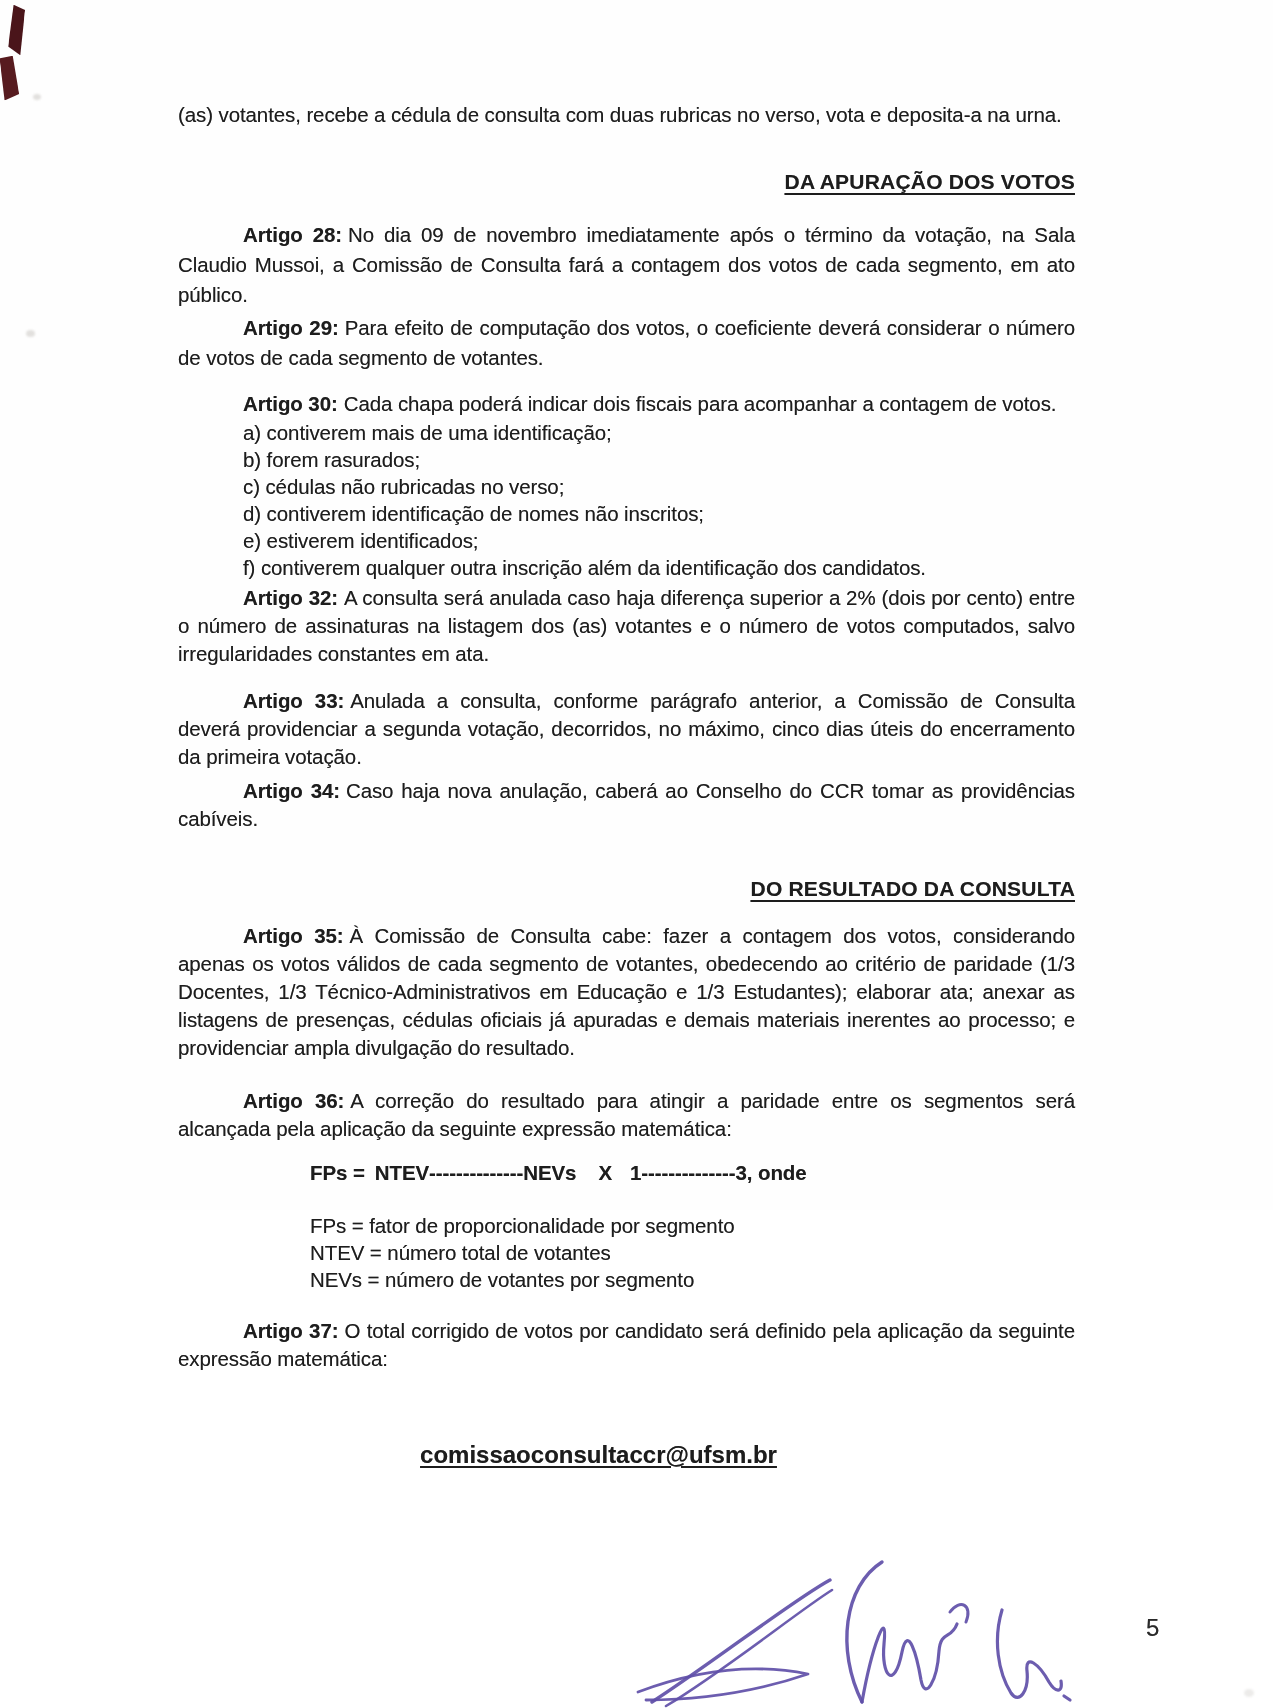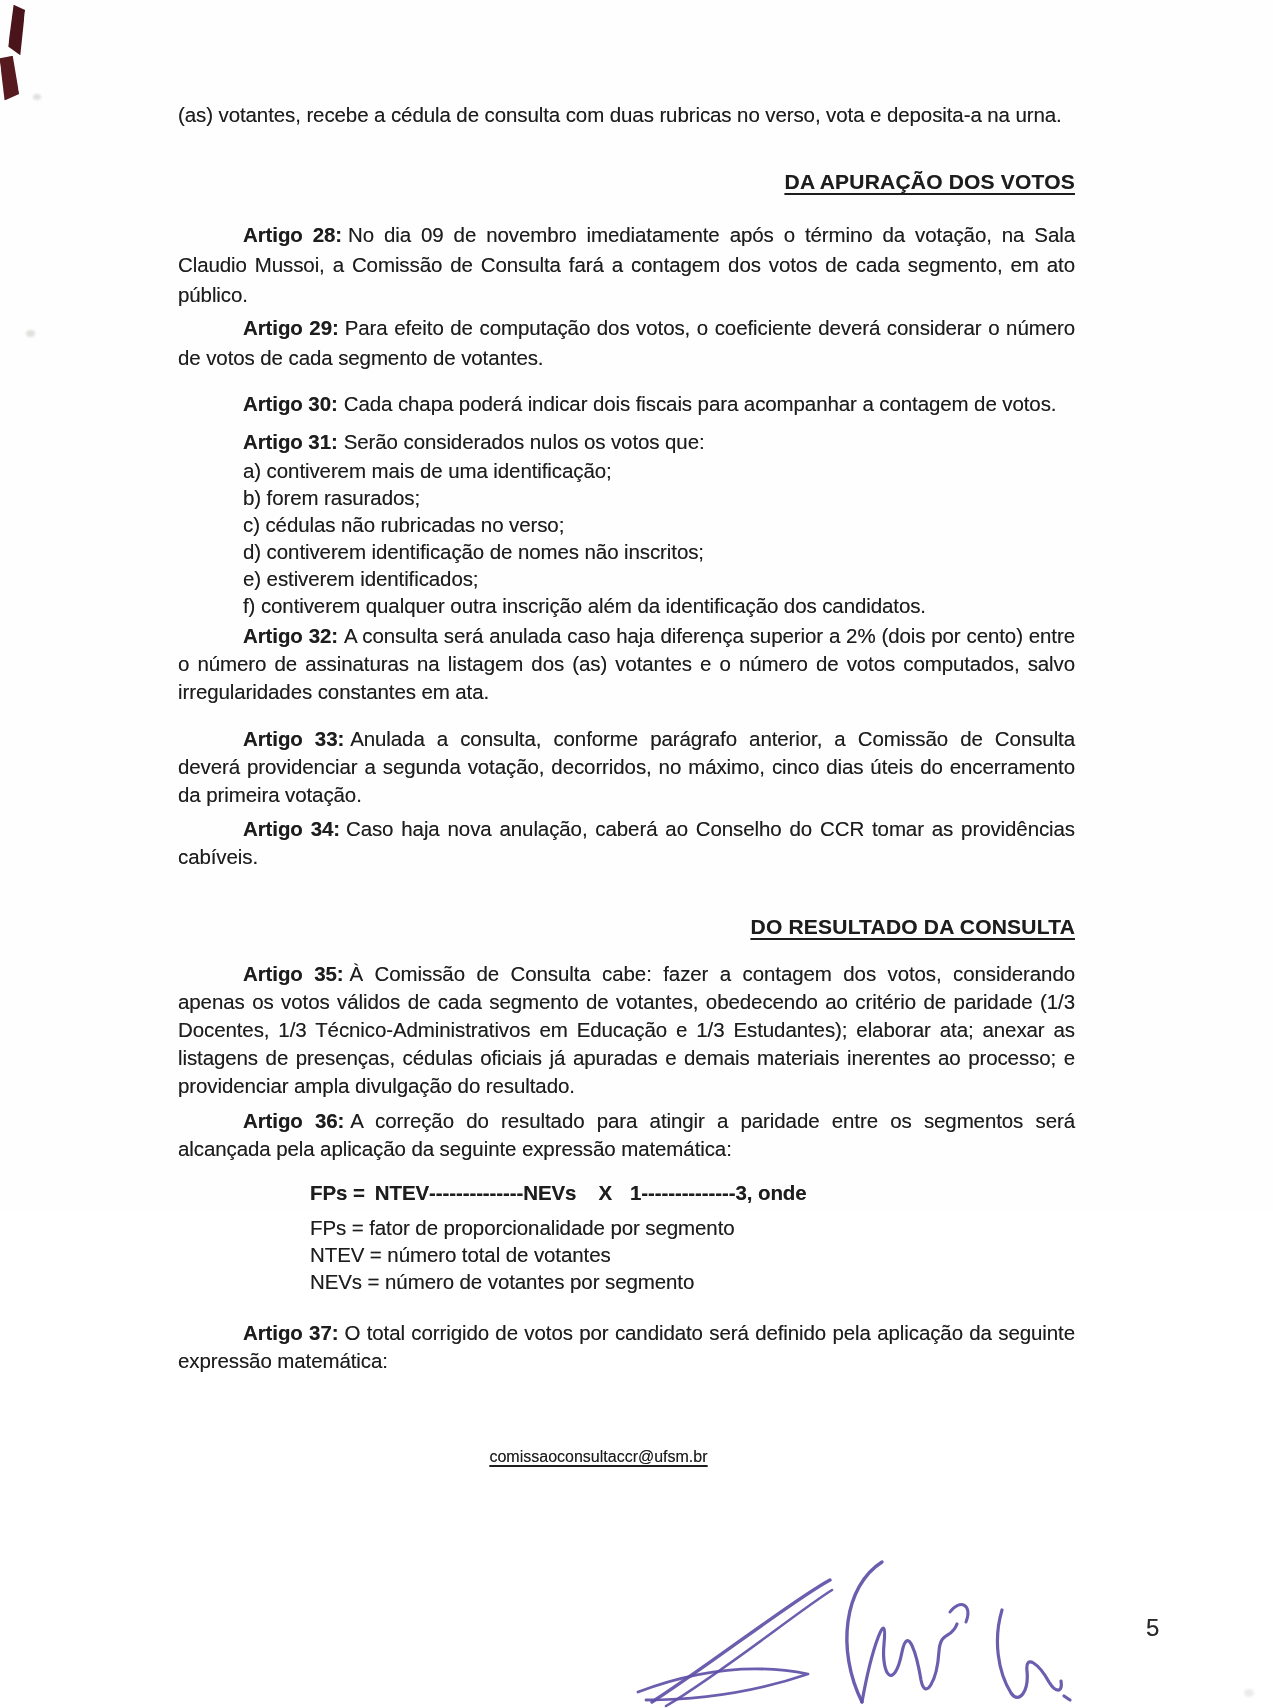--- a/index.html
+++ b/index.html
@@ -14,36 +14,36 @@
   .para{font-size:20.5px;line-height:30px;text-align:justify;margin:0;letter-spacing:-.1px;}
   .article{text-indent:65px;}
   .label{font-weight:700;margin-right:6px;}
   .heading{
     text-align:right;font-weight:700;font-size:21px;line-height:30px;
     letter-spacing:.2px;margin:0;
   }
   .heading span{text-decoration:underline;text-decoration-thickness:2px;text-underline-offset:4px;}
   .mt37{margin-top:37px}.mt23{margin-top:23px}.mt3{margin-top:3px}.mt16{margin-top:16px}
   .mt8{margin-top:8px}.mt19{margin-top:19px}.mt6{margin-top:6px}.mt41{margin-top:41px}
-  .mt18{margin-top:18px}.mt7{margin-top:7px}.mt15{margin-top:15px}.mt14{margin-top:24px}
+  .mt18{margin-top:18px}.mt7{margin-top:25px}.mt15{margin-top:15px}.mt14{margin-top:24px}
   .mt68{margin-top:68px}
   .lh28{line-height:28px}
   .list{margin-left:65px;font-size:20.5px;line-height:27px;letter-spacing:-.1px;}
   .list div{white-space:nowrap;}
   .formula{
     display:flex;align-items:center;margin-left:132px;font-weight:700;
     font-size:20.5px;letter-spacing:-.1px;
   }
   .frac{display:inline-flex;flex-direction:row;align-items:center;line-height:29px;}
   .f-lhs{margin-right:10px;line-height:29px;}
   .f-op{margin:0 18px 0 22px;line-height:29px;}
   .f-suffix{line-height:29px;}
   .defs{margin-left:132px;font-size:20.5px;line-height:27px;letter-spacing:-.1px;}
   .footer-email{
-    text-align:center;font-weight:400;font-size:16px;line-height:28px;
+    text-align:center;font-weight:700;font-size:24px;line-height:28px;
     transform:translateX(-28px);
   }
   .footer-email span{text-decoration:underline;text-decoration-thickness:2px;text-underline-offset:3px;}
   .page-number{position:absolute;left:1146px;top:1614px;font-size:24px;color:#2a2a2a;}
   .corner-mark-1{
     position:absolute;left:9px;top:5px;width:15px;height:50px;background:#4a151a;
     clip-path:polygon(22% 0,100% 9%,84% 100%,0 84%);transform:rotate(3deg);
   }
   .corner-mark-2{
     position:absolute;left:1px;top:56px;width:17px;height:44px;background:#571b1f;
@@ -80,23 +80,20 @@
     </p>
 
     <p class="para article mt3">
       <span class="label">Artigo 29:</span><span>Para efeito de computação dos votos, o coeficiente deverá considerar o número de votos de cada segmento de votantes.</span>
     </p>
 
     <p class="para article mt16">
       <span class="label">Artigo 30:</span><span>Cada chapa poderá indicar dois fiscais para acompanhar a contagem de votos.</span>
     </p>
 
-    <p class="para article mt8">
-      <span class="label">Artigo 31:</span><span>Serão considerados nulos os votos que:</span>
-    </p>
     <div class="list">
       <div>a) contiverem mais de uma identificação;</div>
       <div>b) forem rasurados;</div>
       <div>c) cédulas não rubricadas no verso;</div>
       <div>d) contiverem identificação de nomes não inscritos;</div>
       <div>e) estiverem identificados;</div>
       <div>f) contiverem qualquer outra inscrição além da identificação dos candidatos.</div>
     </div>
 
     <p class="para article lh28 mt3">

